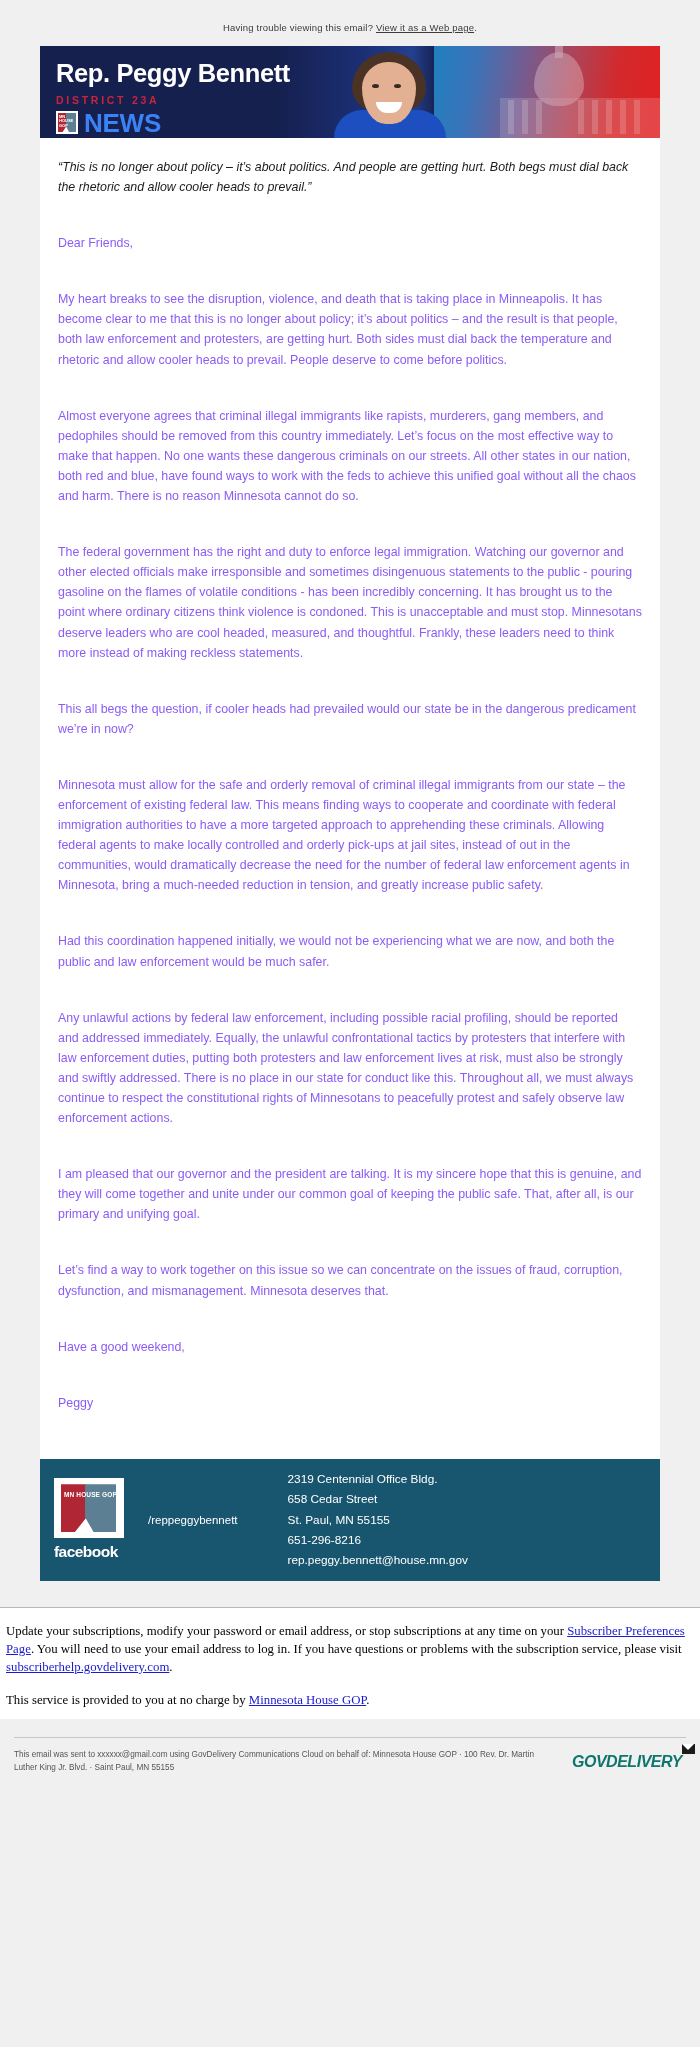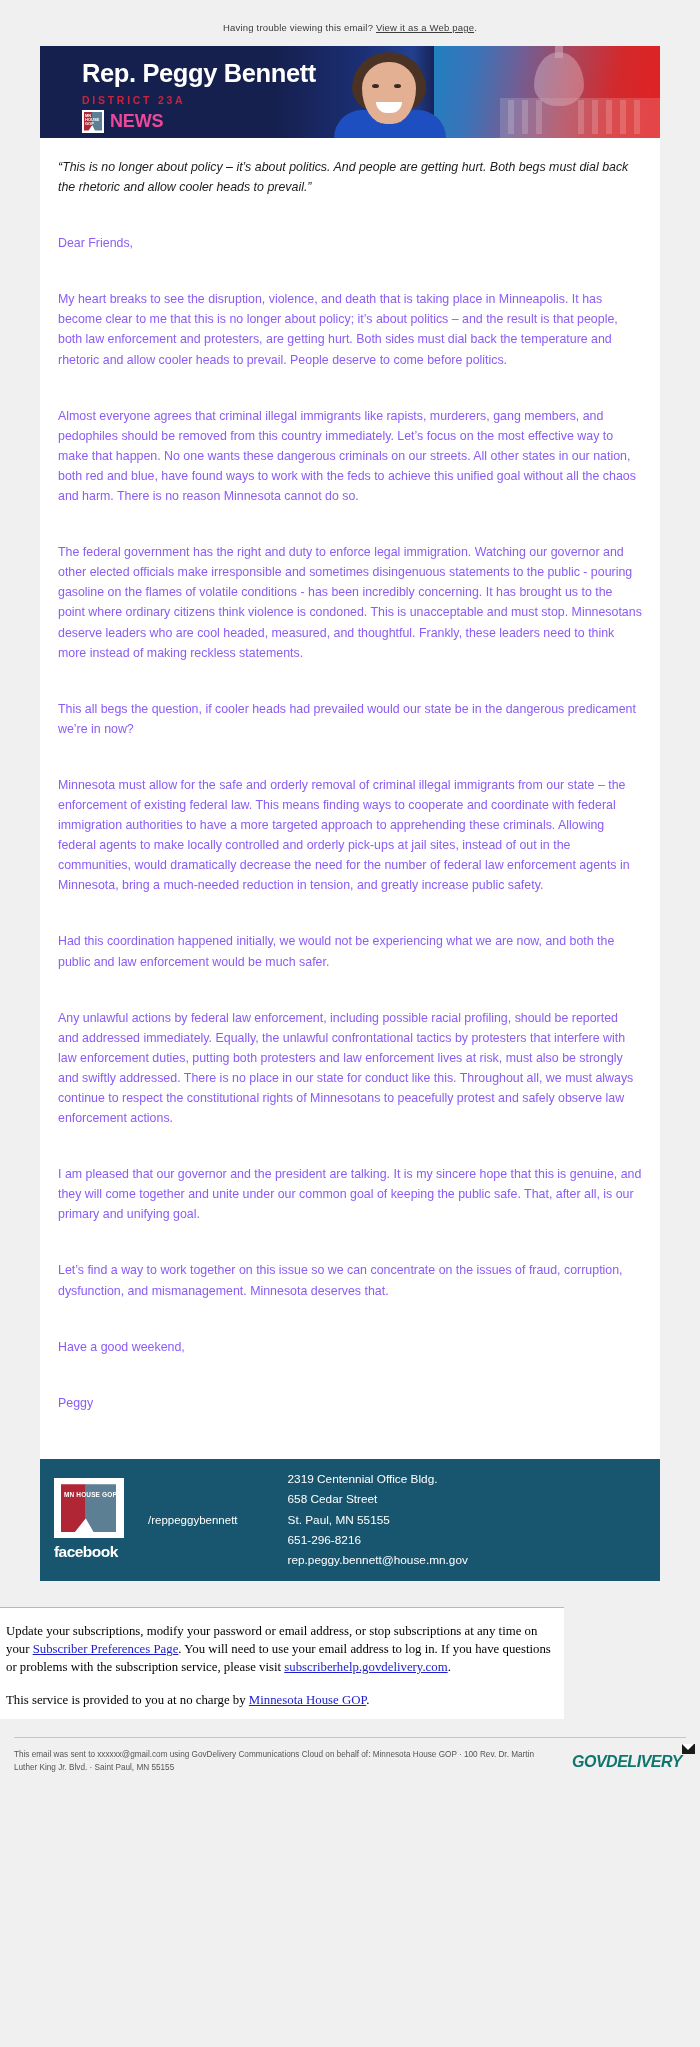--- a/index.html
+++ b/index.html
@@ -117,21 +117,21 @@
     width: 112px; height: 28px;
     background: #1e4fc0;
     border-radius: 44px 44px 0 0;
   }
   .ph-neck {
     position: absolute; left: 50px; bottom: 22px;
     width: 24px; height: 16px; background: #d8a287;
   }
 
   .banner-text {
-    position: absolute; left: 42px; top: 15px; z-index: 4;
+    position: absolute; left: 16px; top: 15px; z-index: 4;
   }
   .banner-name {
     color: #ffffff;
     font-size: 25.5px;
     font-weight: bold;
     letter-spacing: -0.015em;
     line-height: 1;
   }
   .banner-district {
     color: #c8243c;
@@ -155,21 +155,21 @@
   .mn-logo-small .mn-blue {
     position: absolute; left: 10px; top: 2px; width: 10px; height: 19px;
     background: #5d7f93;
     clip-path: polygon(0 0, 100% 0, 100% 100%, 30% 100%, 0 70%);
   }
   .mn-logo-small .mn-txt {
     position: absolute; left: 3px; top: 4px;
     font-size: 4px; color: #fff; font-weight: bold; line-height: 1.1;
   }
   .banner-news {
-    color: #ec4899; font-size: 18px; font-weight: bold;
+    color: #3b82f6; font-size: 26px; font-weight: bold;
     letter-spacing: -0.01em; line-height: 1; text-align: right;
   }
 
   
   .body-wrap { padding: 0 18px; }
   .quote {
     font-style: italic;
     font-size: 12.4px;
     line-height: 1.62;
     color: #1c1c1c;
@@ -222,21 +222,21 @@
     align-self: center; white-space: nowrap; text-align: center;
   }
   .addr {
     margin-left: 50px; color: #ffffff;
     font-size: 11.8px; line-height: 1.72;
     align-self: center;
   }
 
   
   .sub-footer {
-    width: 564px;
+    width: 700px;
     background: #ffffff;
     border-top: 1px solid #b8b8b8;
     margin-top: 26px;
     padding: 14px 6px 10px 6px;
     font-family: "Liberation Serif", serif;
     font-size: 12.8px;
     line-height: 1.42;
     color: #000000;
   }
   .sub-footer a { color: #1a1ad0; text-decoration: underline; }

